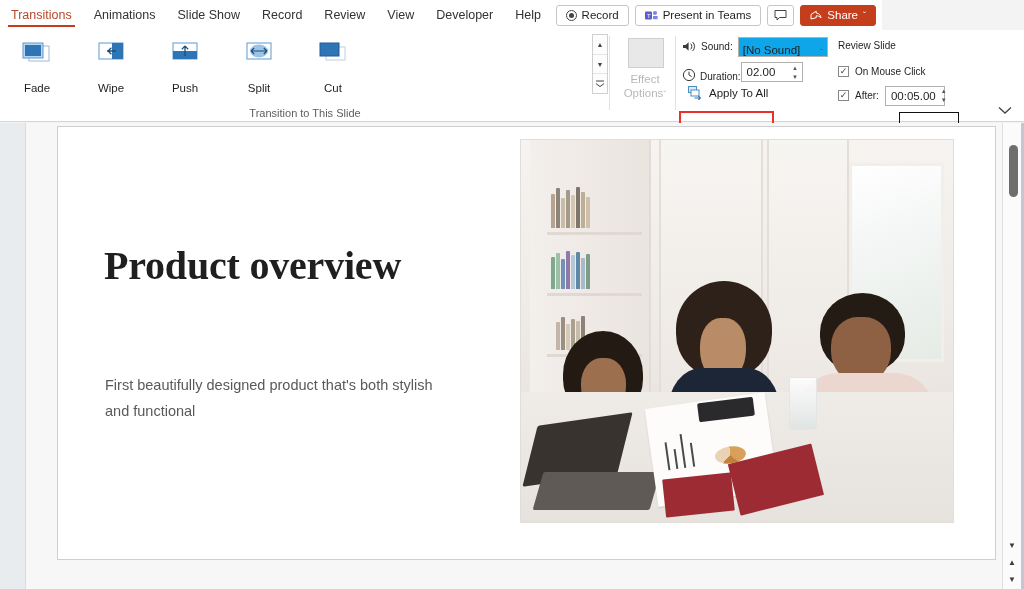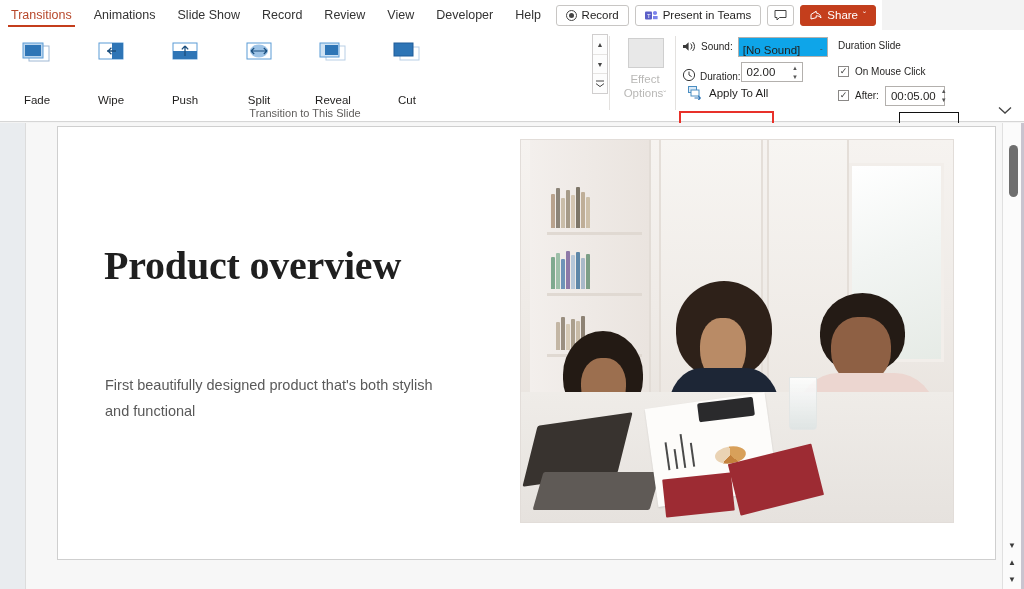--- a/index.html
+++ b/index.html
@@ -72,21 +72,21 @@
 
   
   #grp-transition { left: 0; width: 610px; }
   .gallery { position: absolute; left: 0; top: 4px; display: flex; }
   .gitem {
     width: 74px; display: flex; flex-direction: column;
     align-items: center; justify-content: flex-start;
     padding-top: 4px; cursor: default;
   }
   .gicon { width: 40px; height: 34px; position: relative; }
-  .glabel { font-size: 11.5px; color: #201f1e; margin-top: 22px; white-space: nowrap; }
+  .glabel { font-size: 11.5px; color: #201f1e; margin-top: 10px; white-space: nowrap; }
 
   
   .gallery-scroll {
     position: absolute; left: 592px; top: 4px;
     width: 16px; height: 60px;
     display: flex; flex-direction: column;
     border: 1px solid #d0cece; background: #fdfdfd;
   }
   .gs-btn {
     flex: 1; display: flex; align-items: center; justify-content: center;
@@ -358,30 +358,20 @@
           <div class="gicon">
             <svg width="40" height="34" viewBox="0 0 40 34">
               <rect x="8" y="5" width="24" height="16" fill="#ffffff" stroke="#5b9bd5" stroke-width="1"></rect>
               <ellipse cx="20" cy="13" rx="9" ry="6.5" fill="#9dc3e6"></ellipse>
               <path d="M12 13h16M12 13l3.2-3M12 13l3.2 3M28 13l-3.2-3M28 13l-3.2 3" stroke="#1b4f7e" stroke-width="1.2" fill="none"></path>
             </svg>
           </div>
           <div class="glabel">Split</div>
         </div>
 
-        <div class="gitem">
-          <div class="gicon">
-            <svg width="40" height="34" viewBox="0 0 40 34">
-              <rect x="13" y="8" width="19" height="14" fill="#ffffff" stroke="#b9cfe6" stroke-width="1"></rect>
-              <rect x="7" y="5" width="19" height="14" fill="#cfe2f3" stroke="#5b9bd5" stroke-width="1"></rect>
-              <rect x="12" y="7" width="13" height="10" fill="#2e75b6"></rect>
-            </svg>
-          </div>
-          <div class="glabel">Reveal</div>
-        </div>
 
         <div class="gitem">
           <div class="gicon">
             <svg width="40" height="34" viewBox="0 0 40 34">
               <rect x="13" y="9" width="19" height="13" fill="#ffffff" stroke="#b9cfe6" stroke-width="1"></rect>
               <rect x="7" y="5" width="19" height="13" fill="#2e75b6" stroke="#1f5c99" stroke-width="1"></rect>
             </svg>
           </div>
           <div class="glabel">Cut</div>
         </div>
@@ -443,21 +433,21 @@
 
       <div class="applybtn" style="left:4px; top:54px;">
         <svg width="15" height="14" viewBox="0 0 15 14">
           <rect x="0.5" y="0.5" width="8" height="6" fill="#dceaf7" stroke="#4a8ec2" stroke-width="1"></rect>
           <rect x="3" y="4" width="8" height="6" fill="#ffffff" stroke="#4a8ec2" stroke-width="1"></rect>
           <path d="M6.5 12h5.5M12.5 12l-2.2-2M12.5 12l-2.2 2" stroke="#2e75b6" stroke-width="1.1" fill="none"></path>
         </svg>
         <span>Apply To All</span>
       </div>
 
-      <div class="rowlabel" style="position:absolute; left:160px; top:10px;">Duration Slide</div>
+      <div class="rowlabel" style="position:absolute; left:160px; top:10px;">Review Slide</div>
 
       <div class="row" style="left:160px; top:31px;">
         <span class="cb">
             <span>✓</span>
           </span>
         <span class="rowlabel">On Mouse Click</span>
       </div>
 
       <div class="row" style="left:160px; top:55px;">
         <span class="cb">

